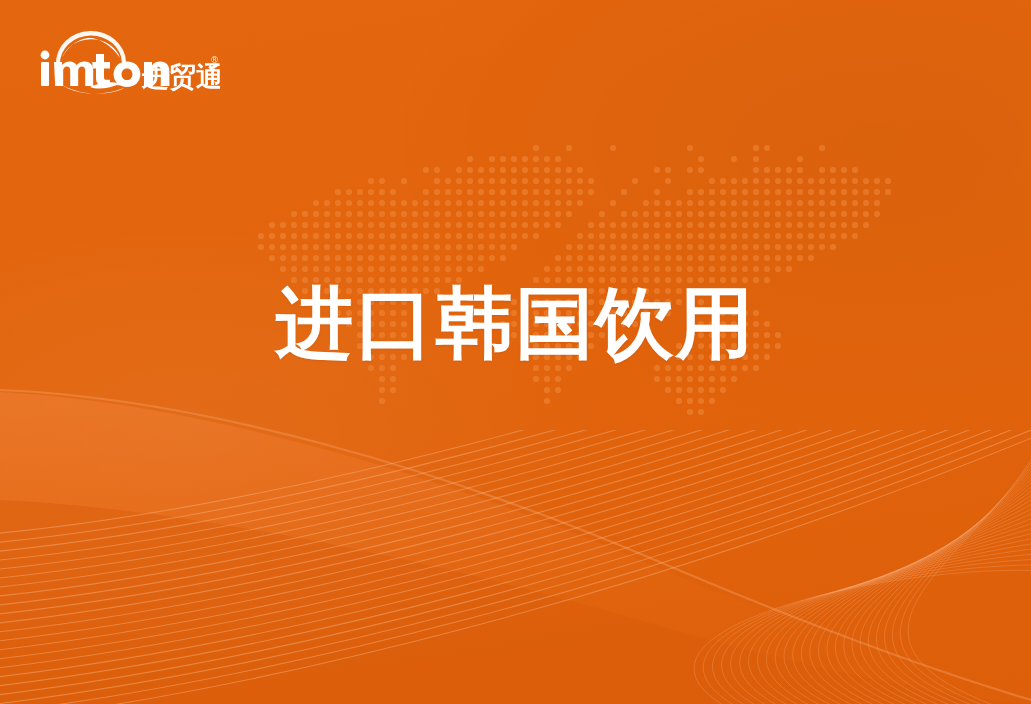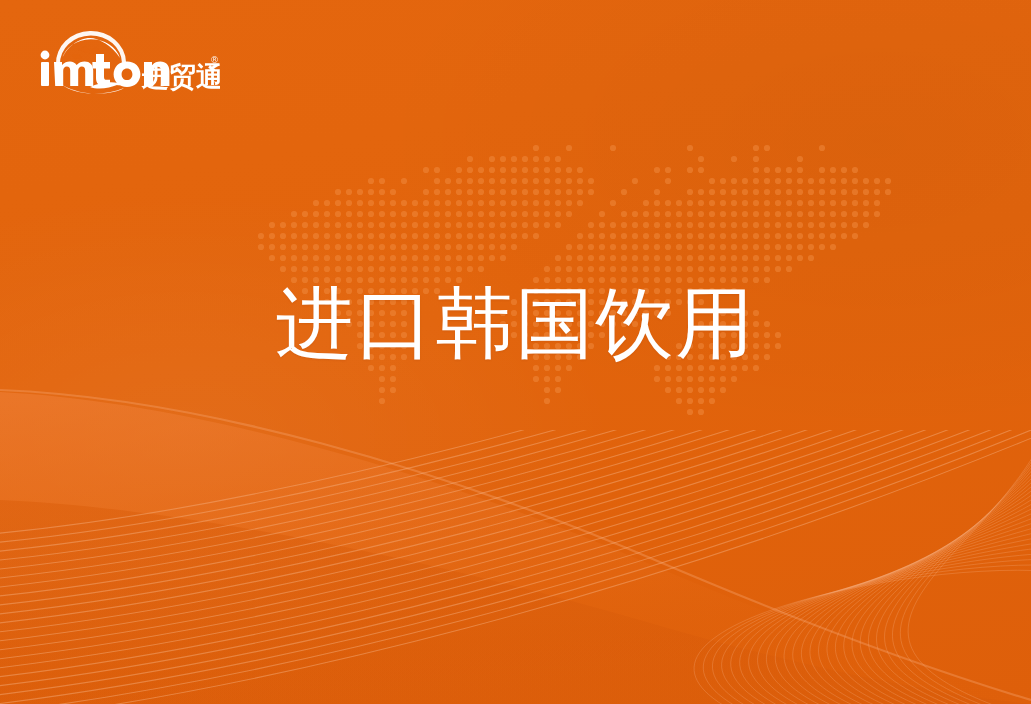--- a/index.html
+++ b/index.html
@@ -55,21 +55,21 @@
 
   
   .headline {
     position: absolute;
     left: 0;
     top: 258px;
     width: 1031px;
     text-align: center;
     color: #ffffff;
     font-family: "DejaVu Sans", "Liberation Sans", sans-serif;
-    font-weight: 400;
+    font-weight: 700;
     letter-spacing: 2px;
     text-shadow: 0 1px 2px rgba(120,45,0,0.12);
   }
   .headline .line {
     display: block;
     font-size: 78px;
     line-height: 130px;
     white-space: nowrap;
   }
 </style>

